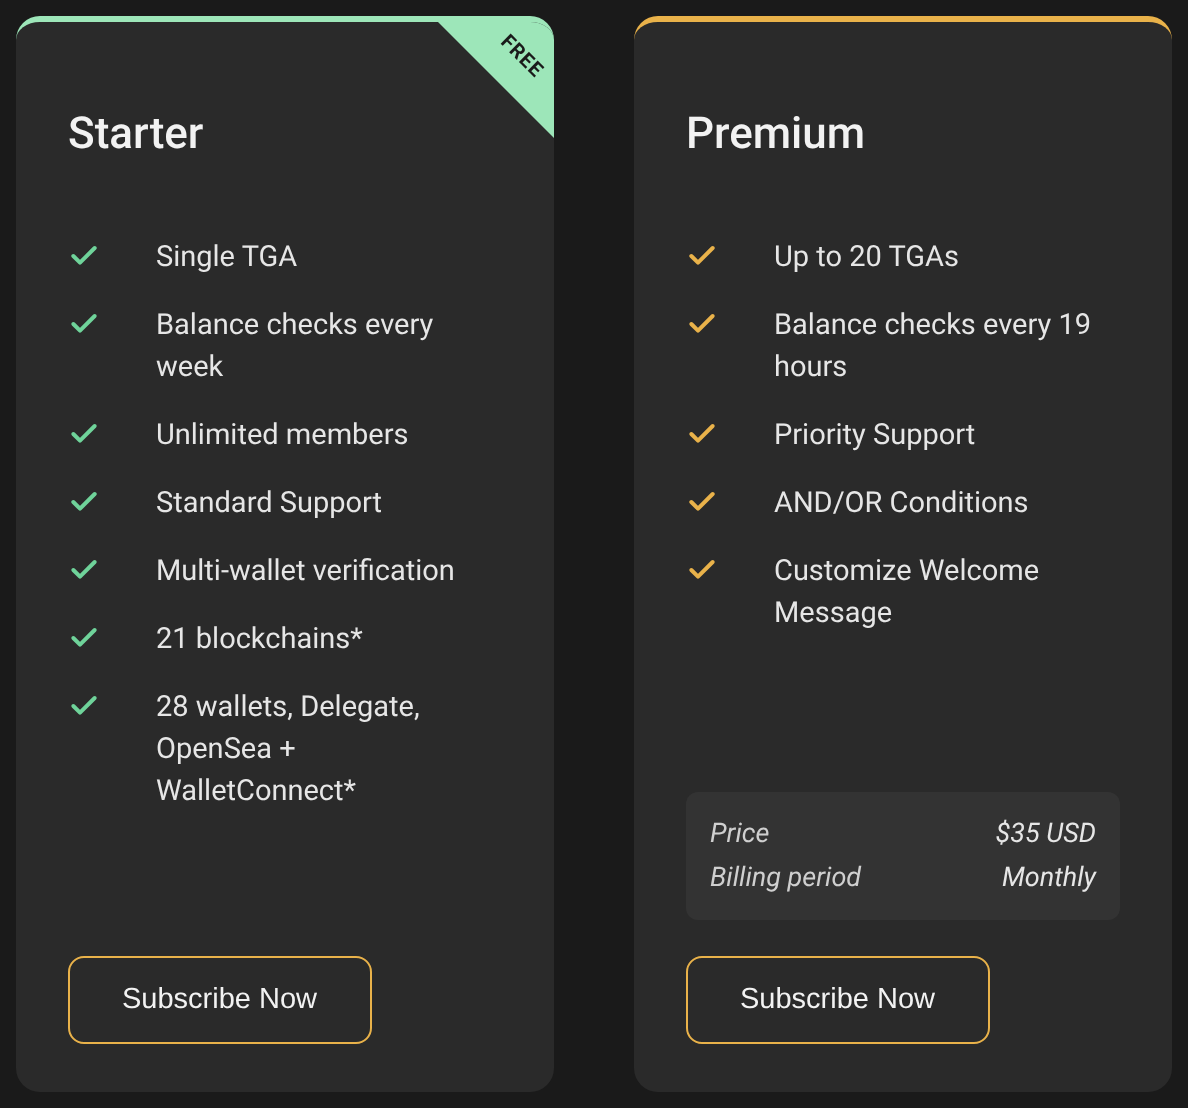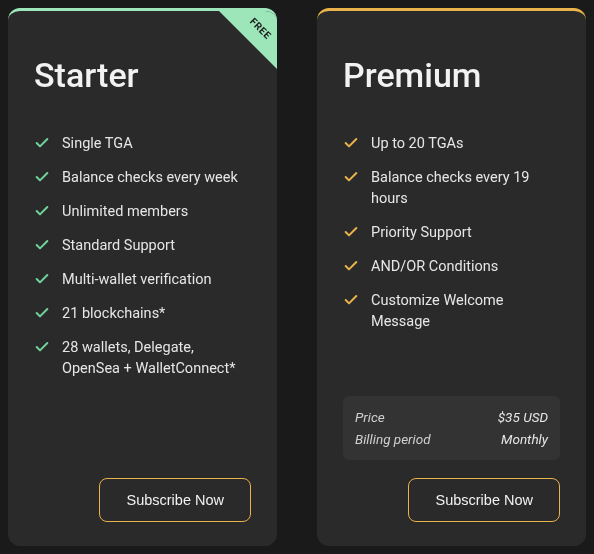--- a/index.html
+++ b/index.html
@@ -40,33 +40,33 @@
     top: 12px;
     right: 4px;
     transform: rotate(45deg);
     font-size: 10px;
     font-weight: 700;
     color: #1a1a1a;
     letter-spacing: 0.5px;
   }
   .plan-title {
     color: #f2f2f2;
-    font-size: 34px;
+    font-size: 22px;
     font-weight: 500;
     margin-top: 20px;
     margin-bottom: 38px;
   }
   .features {
     list-style: none;
     flex: 1;
   }
   .features li {
     display: flex;
     align-items: flex-start;
-    gap: 12px;
+    gap: 28px;
     color: #e6e6e6;
     font-size: 14.5px;
     line-height: 1.45;
     margin-bottom: 13px;
   }
   .check {
     flex-shrink: 0;
     width: 16px;
     height: 16px;
     margin-top: 2px;
@@ -83,21 +83,21 @@
     display: flex;
     justify-content: space-between;
     color: #e6e6e6;
     font-size: 13.5px;
     padding: 3px 0;
     font-style: italic;
   }
   .price-row .label { color: #cfcfcf; }
   .btn-row {
     display: flex;
-    justify-content: flex-end;
+    justify-content: flex-start;
   }
   .subscribe-btn {
     background: transparent;
     border: 1.5px solid #e9b24a;
     color: #f2f2f2;
     font-size: 14.5px;
     font-weight: 500;
     padding: 13px 26px;
     border-radius: 8px;
     cursor: pointer;

